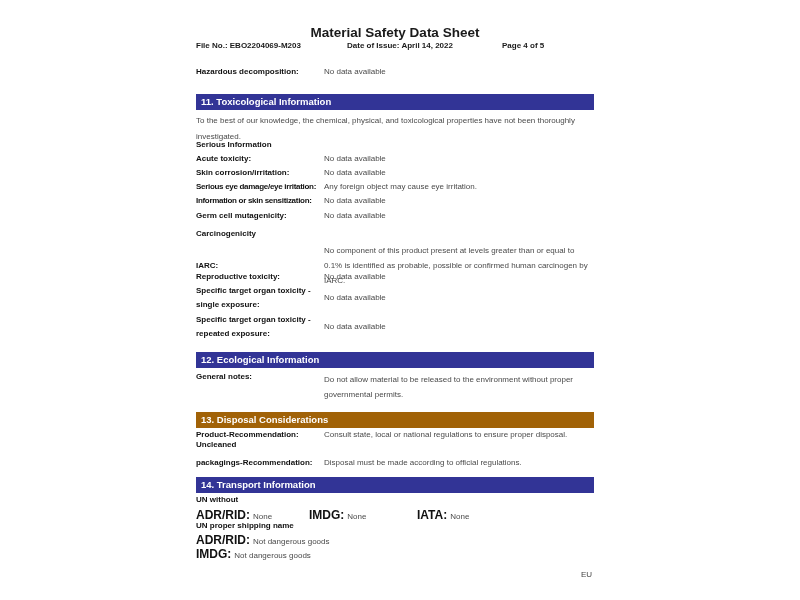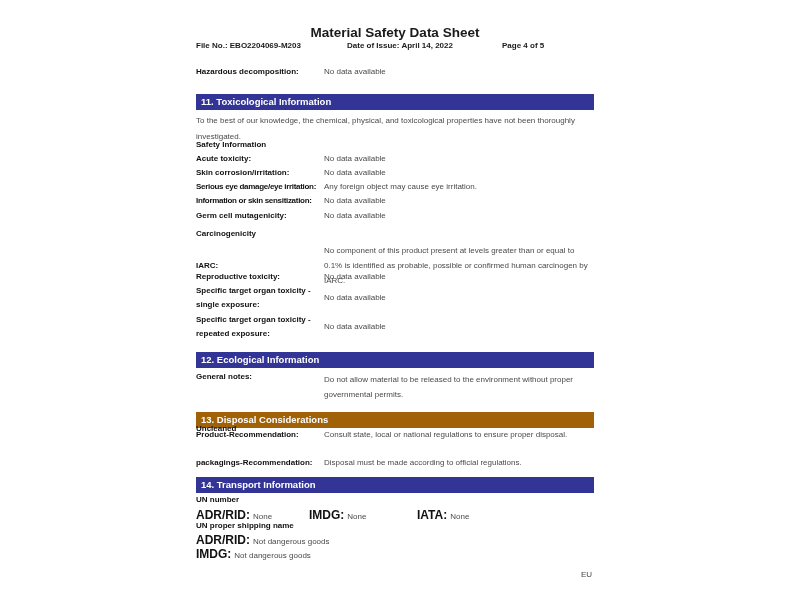--- a/index.html
+++ b/index.html
@@ -53,21 +53,21 @@
 
     <div class="abs row" style="top:67px">
       <span class="lbl">Hazardous decomposition:</span>
       <span class="val">No data available</span>
     </div>
 
     <div class="abs bar" style="top: 94px; background: rgb(50, 52, 150);">
       <span>11. Toxicological Information</span>
     </div>
     <div class="abs para" style="top:113px">To the best of our knowledge, the chemical, physical, and toxicological properties have not been thoroughly investigated.</div>
-    <div class="abs heading" style="top:140px">Safety Information</div>
+    <div class="abs heading" style="top:140px">Serious Information</div>
 
     <div class="abs row" style="top:154px">
       <span class="lbl">Acute toxicity:</span>
       <span class="val">No data available</span>
     </div>
     <div class="abs row" style="top:168px">
       <span class="lbl">Skin corrosion/irritation:</span>
       <span class="val">No data available</span>
     </div>
     <div class="abs row" style="top:182px">
@@ -118,30 +118,30 @@
       <span class="val multi">Do not allow material to be released to the environment without proper governmental permits.</span>
     </div>
 
     <div class="abs bar" style="top: 412px; background: #a16207;">
       <span>13. Disposal Considerations</span>
     </div>
     <div class="abs row" style="top:430px">
       <span class="lbl">Product-Recommendation:</span>
       <span class="val">Consult state, local or national regulations to ensure proper disposal.</span>
     </div>
-    <div class="abs heading" style="top:424px">Uncleaned</div>
+    <div class="abs heading" style="top:440px">Uncleaned</div>
     <div class="abs row" style="top:458px">
       <span class="lbl">packagings-Recommendation:</span>
       <span class="val">Disposal must be made according to official regulations.</span>
     </div>
 
     <div class="abs bar" style="top: 477px; background: rgb(50, 52, 150);">
       <span>14. Transport Information</span>
     </div>
-    <div class="abs heading" style="top:495px">UN number</div>
+    <div class="abs heading" style="top:495px">UN without</div>
 
     <div class="abs trow" style="top:508px">
       <span class="tcol" style="left:0">
         <b>ADR/RID:</b><span class="tval">None</span>
       </span>
       <span class="tcol" style="left:113px">
         <b>IMDG:</b><span class="tval">None</span>
       </span>
       <span class="tcol" style="left:221px">
         <b>IATA:</b><span class="tval">None</span>

